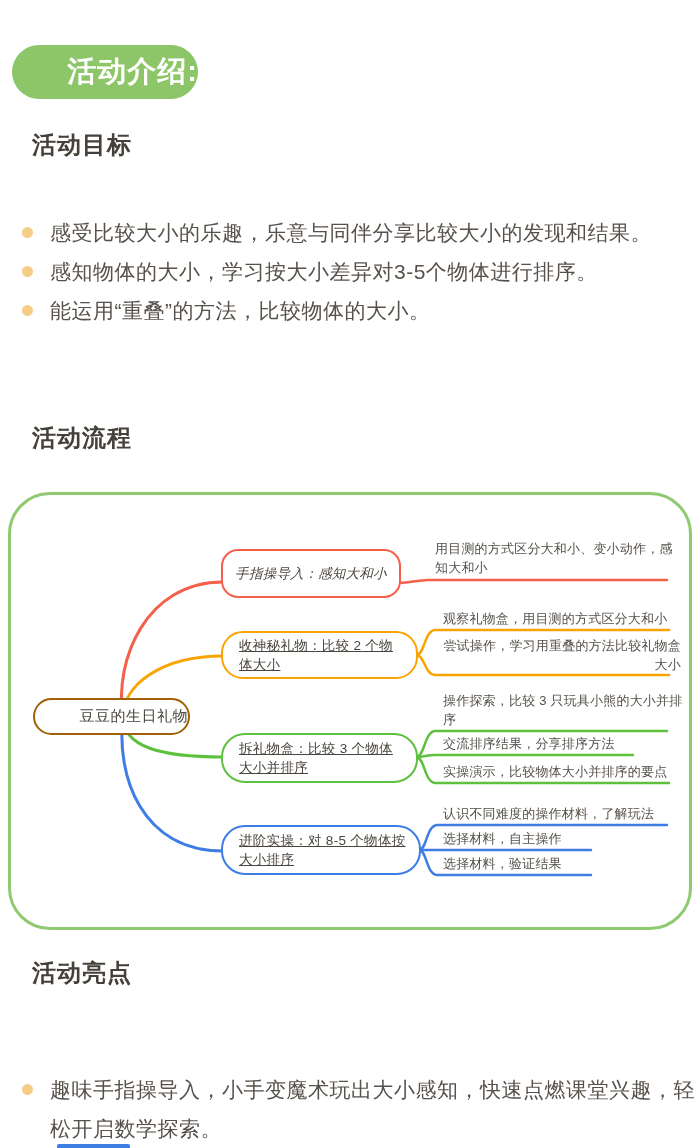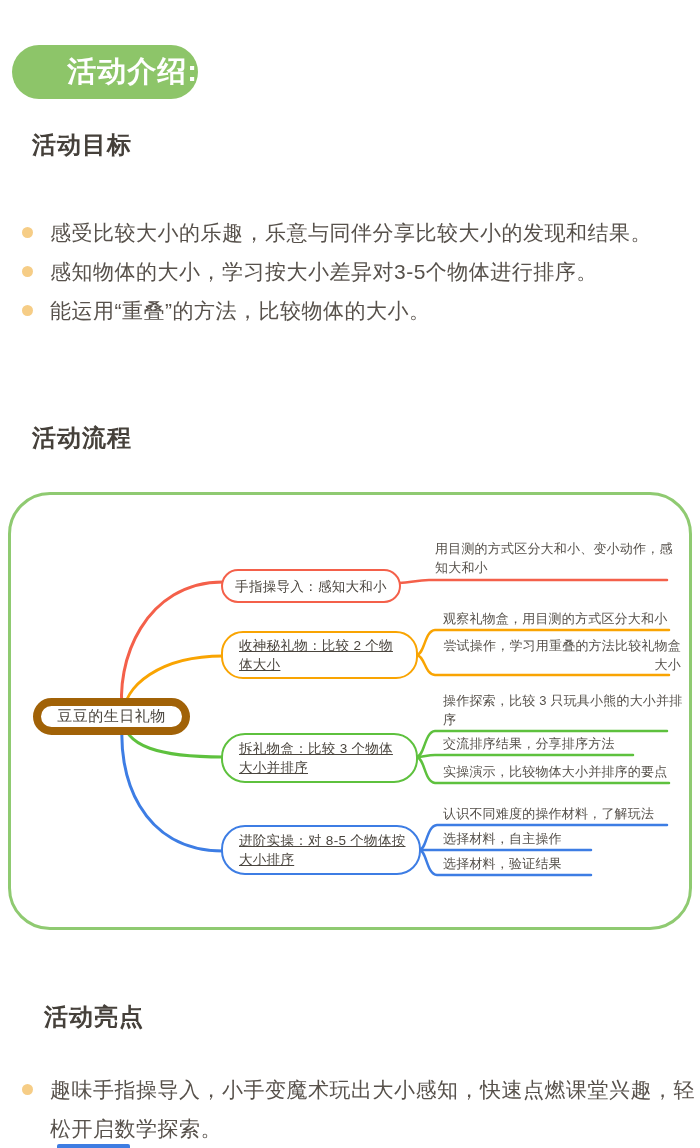--- a/index.html
+++ b/index.html
@@ -22,22 +22,22 @@
   .bullets li{position:relative;padding-left:28px;font-size:21px;line-height:39px;
               color:#57514b;letter-spacing:0.5px;}
   .dot{position:absolute;left:0;top:14px;width:11px;height:11px;border-radius:50%;background:#f6cd86;}
 
   
   .mindmap{position:absolute;left:8px;top:492px;width:684px;height:438px;background:#fff;
            border:3.5px solid #8fca71;border-radius:42px;box-sizing:border-box;}
   .mindmap svg{position:absolute;left:0;top:0;width:677px;height:431px;}
   .node{position:absolute;background:#fff;box-sizing:border-box;display:flex;align-items:center;
         color:#4a453e;}
-  .root{left:22px;top:203px;width:157px;height:37px;border:8px solid #a16207;border-radius:19px;
-        justify-content:center;font-size:15px;letter-spacing:0.5px;}
+  .root{left:22px;top:203px;width:157px;height:37px;border:2px solid #a16207;border-radius:19px;
+        justify-content:flex-end;font-size:15px;letter-spacing:0.5px;}
   .pill{border-width:2.5px;border-style:solid;font-size:13.5px;line-height:19px;letter-spacing:0.3px;}
   .pill.single{justify-content:center;white-space:nowrap;}
   .pill.multi{padding:4px 12px 4px 16px;text-decoration:underline;}
   .c-red{border-color:#f4604a;}
   .c-orange{border-color:#f9a402;}
   .c-green{border-color:#5ec13e;}
   .c-blue{border-color:#3d7de4;}
   .leaf{position:absolute;font-size:13px;line-height:19px;color:#55504a;letter-spacing:0.2px;}
   .nowrap{white-space:nowrap;}
 
@@ -96,21 +96,21 @@
 
       <path d="M408,355 C 416,355 415,331 426,330 L656,330" fill="none" stroke-width="2.5" stroke-linecap="round" stroke="#3d7de4"></path>
       <path d="M408,355 C 416,355 417,355 426,355 L580,355" fill="none" stroke-width="2.5" stroke-linecap="round" stroke="#3d7de4"></path>
       <path d="M408,355 C 416,355 415,379 426,380 L580,380" fill="none" stroke-width="2.5" stroke-linecap="round" stroke="#3d7de4"></path>
     </svg>
 
     <div class="node root">
       <span>豆豆的生日礼物</span>
     </div>
 
-    <div class="node pill single c-red" style="left:210px;top:74px;width:180px;height:34px;border-radius:17px;">
+    <div class="node pill single c-red" style="left:210px;top:54px;width:180px;height:49px;border-radius:17px;font-style:italic;">
       <span>手指操导入：感知大和小</span>
     </div>
     <div class="node pill multi c-orange" style="left:210px;top:136px;width:197px;height:48px;border-radius:22px;">
       <span>收神秘礼物：比较 2 个物体大小</span>
     </div>
     <div class="node pill multi c-green" style="left:210px;top:238px;width:197px;height:50px;border-radius:24px;">
       <span>拆礼物盒：比较 3 个物体大小并排序</span>
     </div>
     <div class="node pill multi c-blue" style="left:210px;top:330px;width:200px;height:50px;border-radius:24px;">
       <span>进阶实操：对 8-5 个物体按大小排序</span>
@@ -123,21 +123,21 @@
 
     <div class="leaf" style="left:432px;top:196px;width:244px;">操作探索，比较 3 只玩具小熊的大小并排序</div>
     <div class="leaf nowrap" style="left:432px;top:239px;">交流排序结果，分享排序方法</div>
     <div class="leaf nowrap" style="left:432px;top:267px;">实操演示，比较物体大小并排序的要点</div>
 
     <div class="leaf nowrap" style="left:432px;top:309px;">认识不同难度的操作材料，了解玩法</div>
     <div class="leaf nowrap" style="left:432px;top:334px;">选择材料，自主操作</div>
     <div class="leaf nowrap" style="left:432px;top:359px;">选择材料，验证结果</div>
   </div>
 
-  <div class="heading" style="top:1001px;margin-left:12px;">
+  <div class="heading" style="top:957px;">
     <span class="hl">活动亮点</span>
   </div>
 
   <ul class="bullets" style="top:1056px;">
     <li>
       <span class="dot"></span>
       <span>趣味手指操导入，小手变魔术玩出大小感知，快速点燃课堂兴趣，轻松开启数学探索。</span>
     </li>
   </ul>
 

